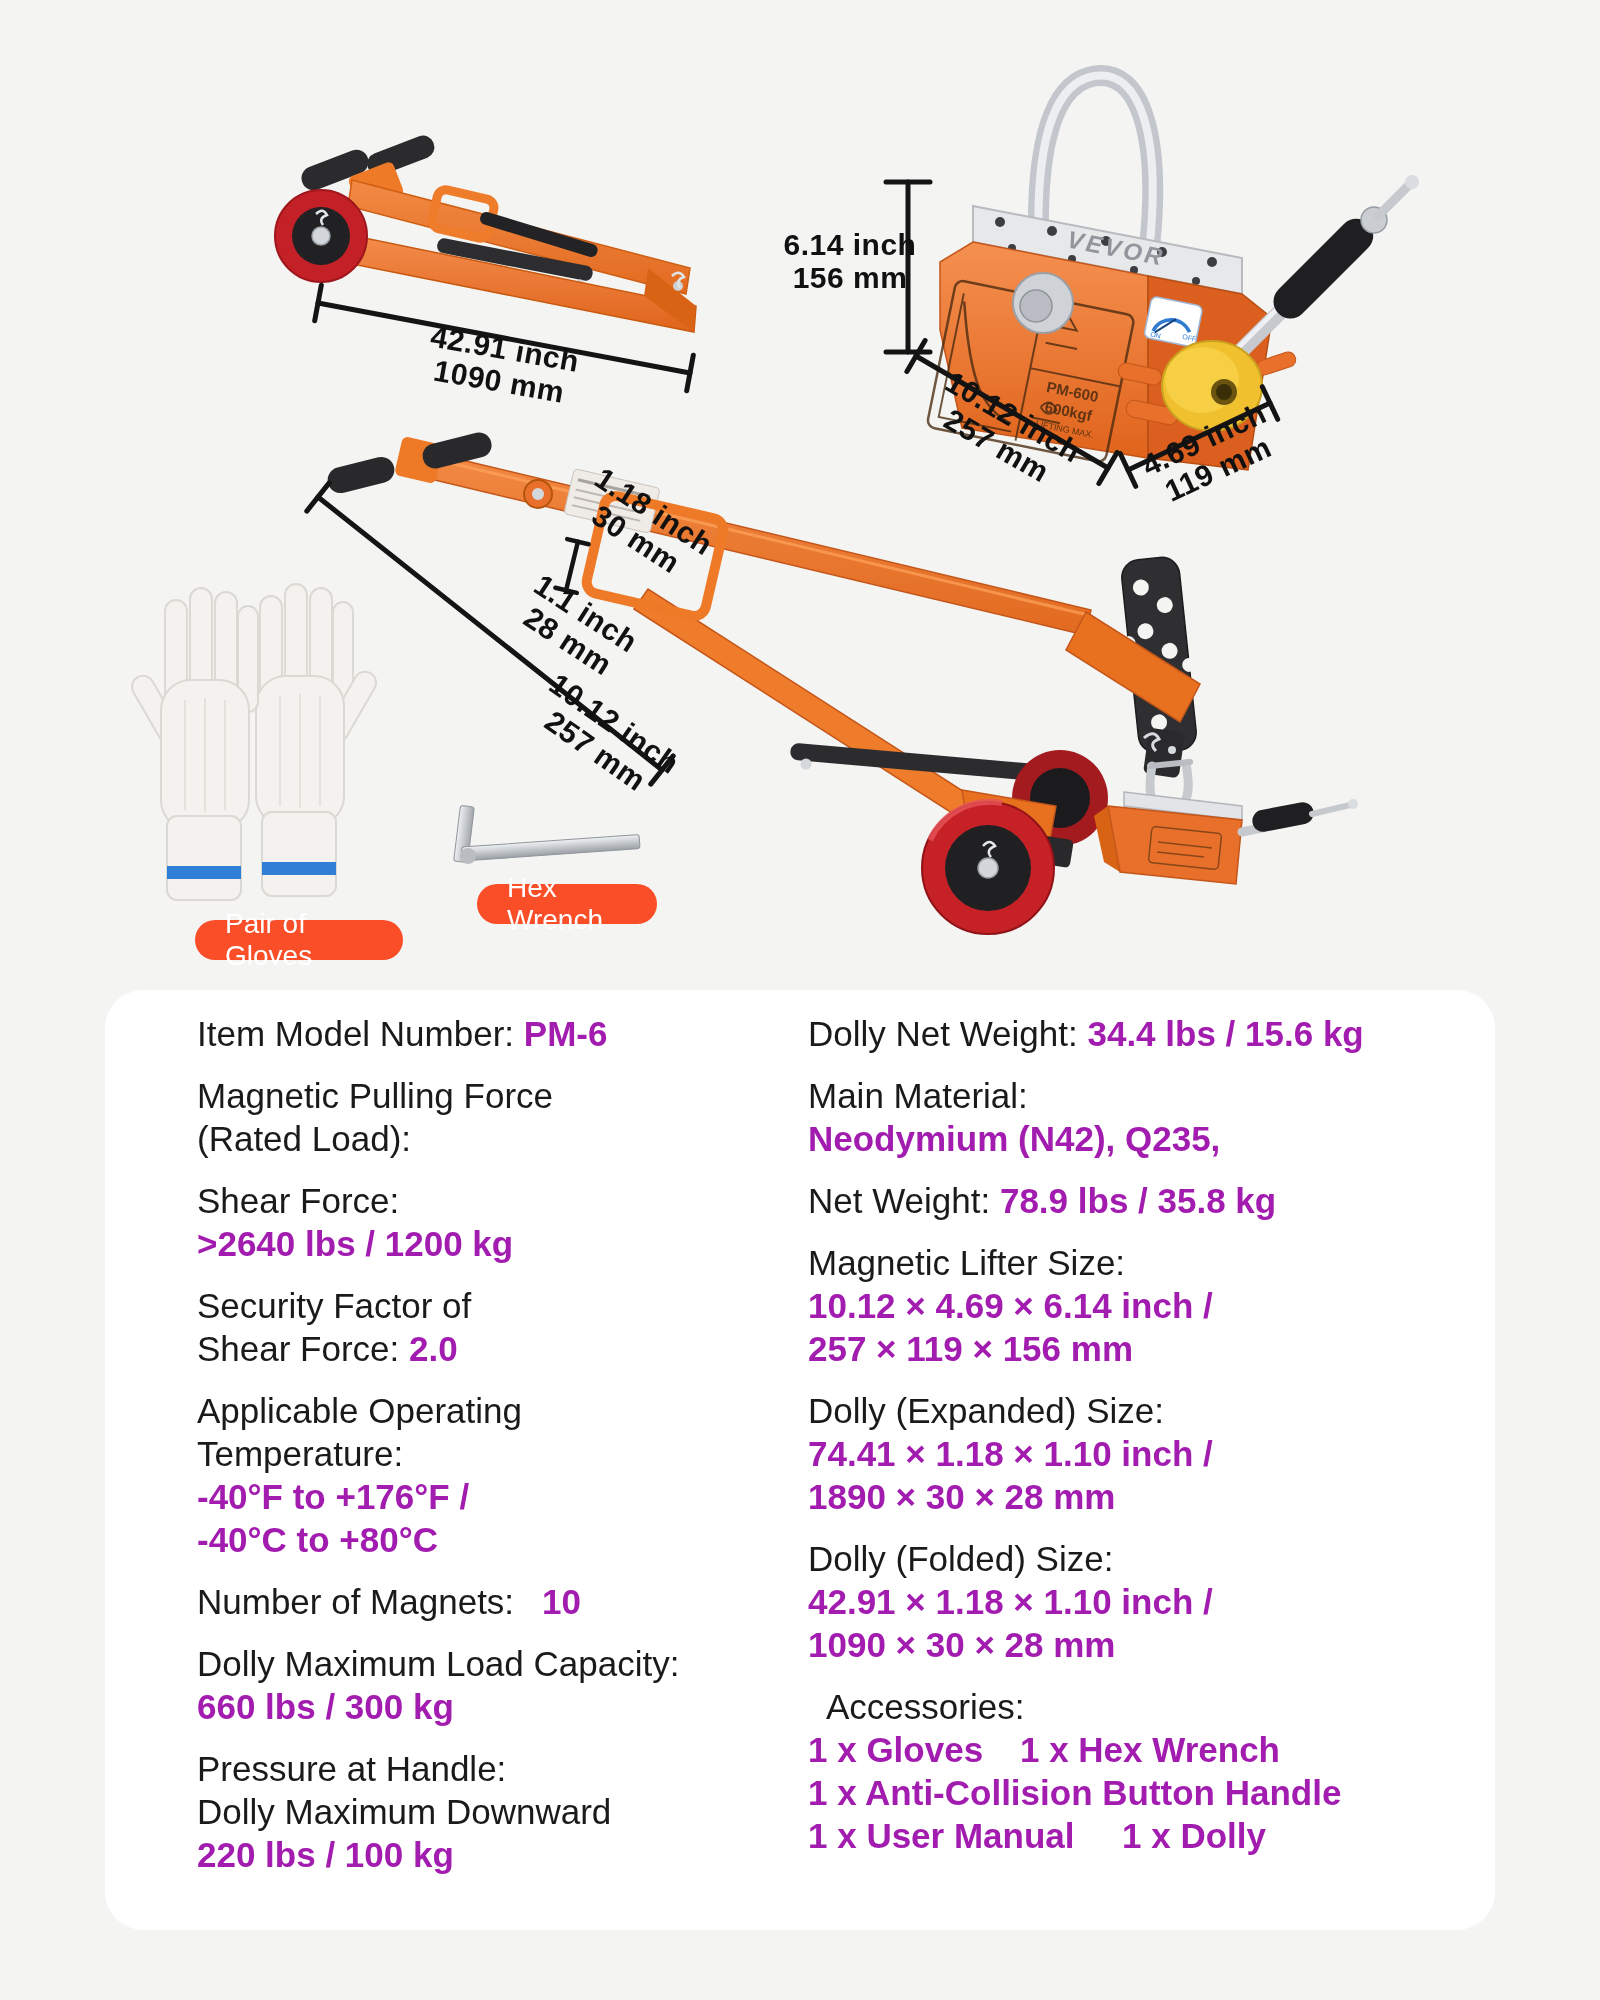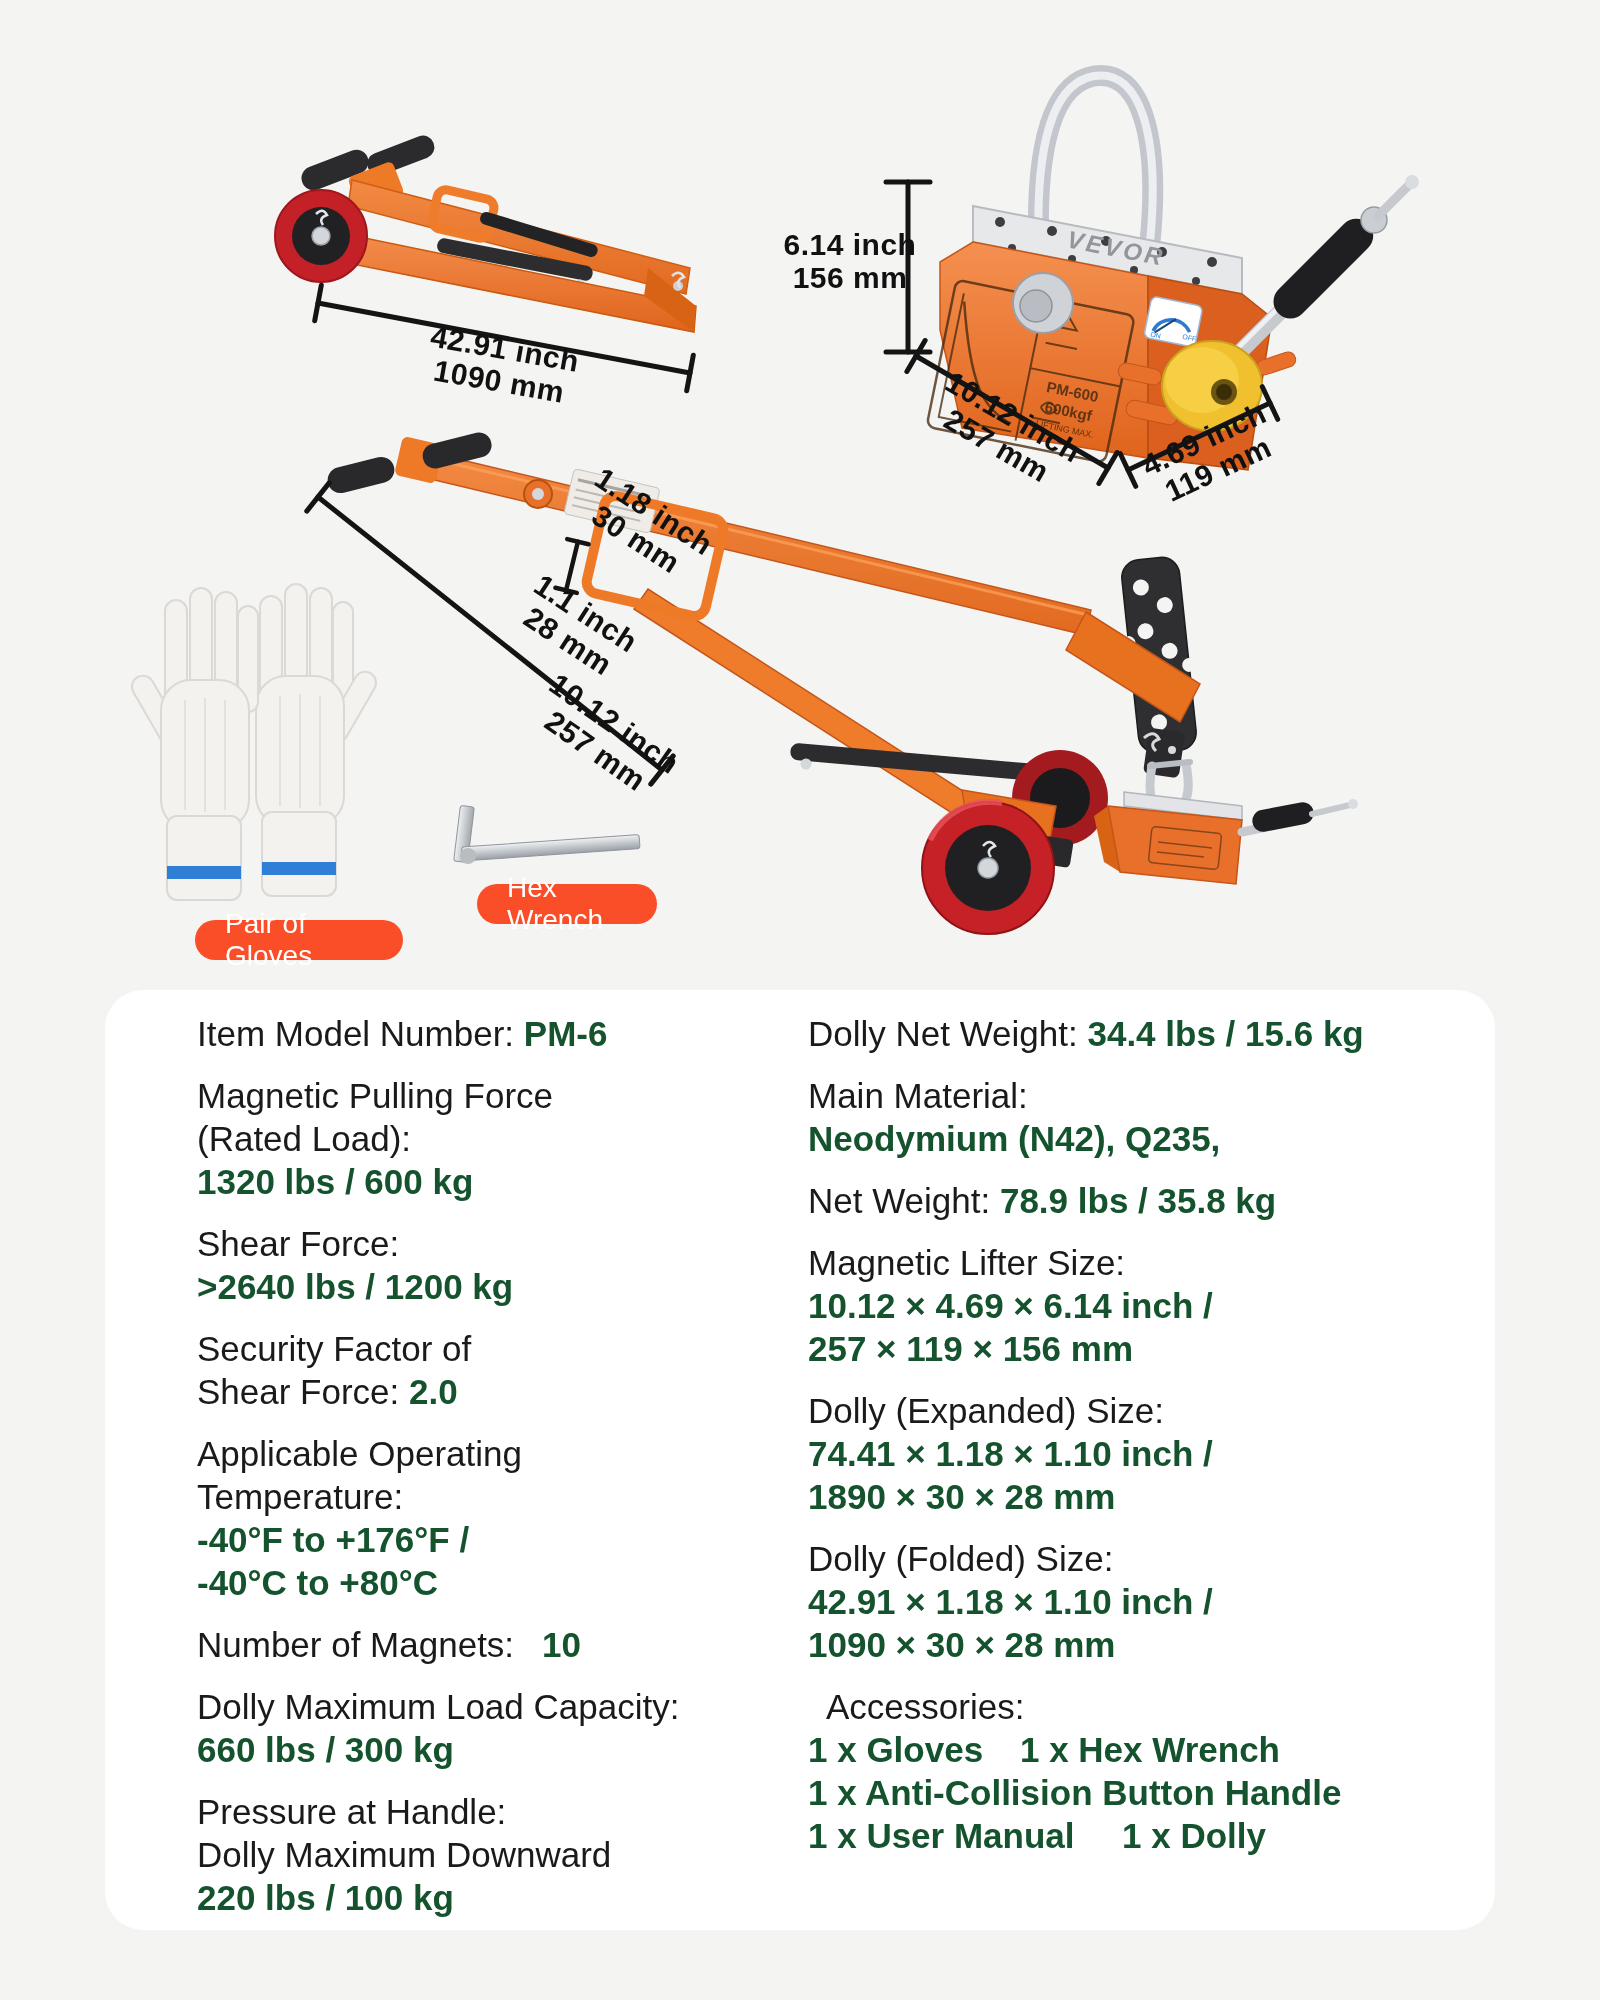--- a/index.html
+++ b/index.html
@@ -26,21 +26,21 @@
   
   .card{
     position:absolute;left:105px;top:990px;width:1390px;height:940px;
     background:#ffffff;border-radius:38px;
   }
   .col{position:absolute;font-size:35px;line-height:43px;color:#1a1a1a;}
   .col-left{left:197px;top:1012px;width:545px;}
   .col-right{left:808px;top:1012px;width:672px;}
   .spec{margin-bottom:19px;}
   .lab{font-weight:400;color:#1a1a1a;}
-  .val{font-weight:700;color:#14532d;}
+  .val{font-weight:700;color:#a21caf;}
   .gap{margin-left:28px;}
   .acc-label{padding-left:18px;}
   .acc-row{display:flex;justify-content:space-between;width:472px;}
   .acc-row2{width:458px;}
 </style>
 </head>
 <body>
 
 <div class="stage">
 
@@ -332,21 +332,20 @@
 
   <div class="card"></div>
 
   <div class="col col-left">
     <div class="spec">
       <span class="lab">Item Model Number: </span><span class="val">PM-6</span>
     </div>
     <div class="spec">
       <div class="lab">Magnetic Pulling Force</div>
       <div class="lab">(Rated Load):</div>
-      <div class="val">1320 lbs / 600 kg</div>
     </div>
     <div class="spec">
       <div class="lab">Shear Force:</div>
       <div class="val">&gt;2640 lbs / 1200 kg</div>
     </div>
     <div class="spec">
       <div class="lab">Security Factor of</div>
       <div><span class="lab">Shear Force: </span><span class="val">2.0</span></div>
     </div>
     <div class="spec">

